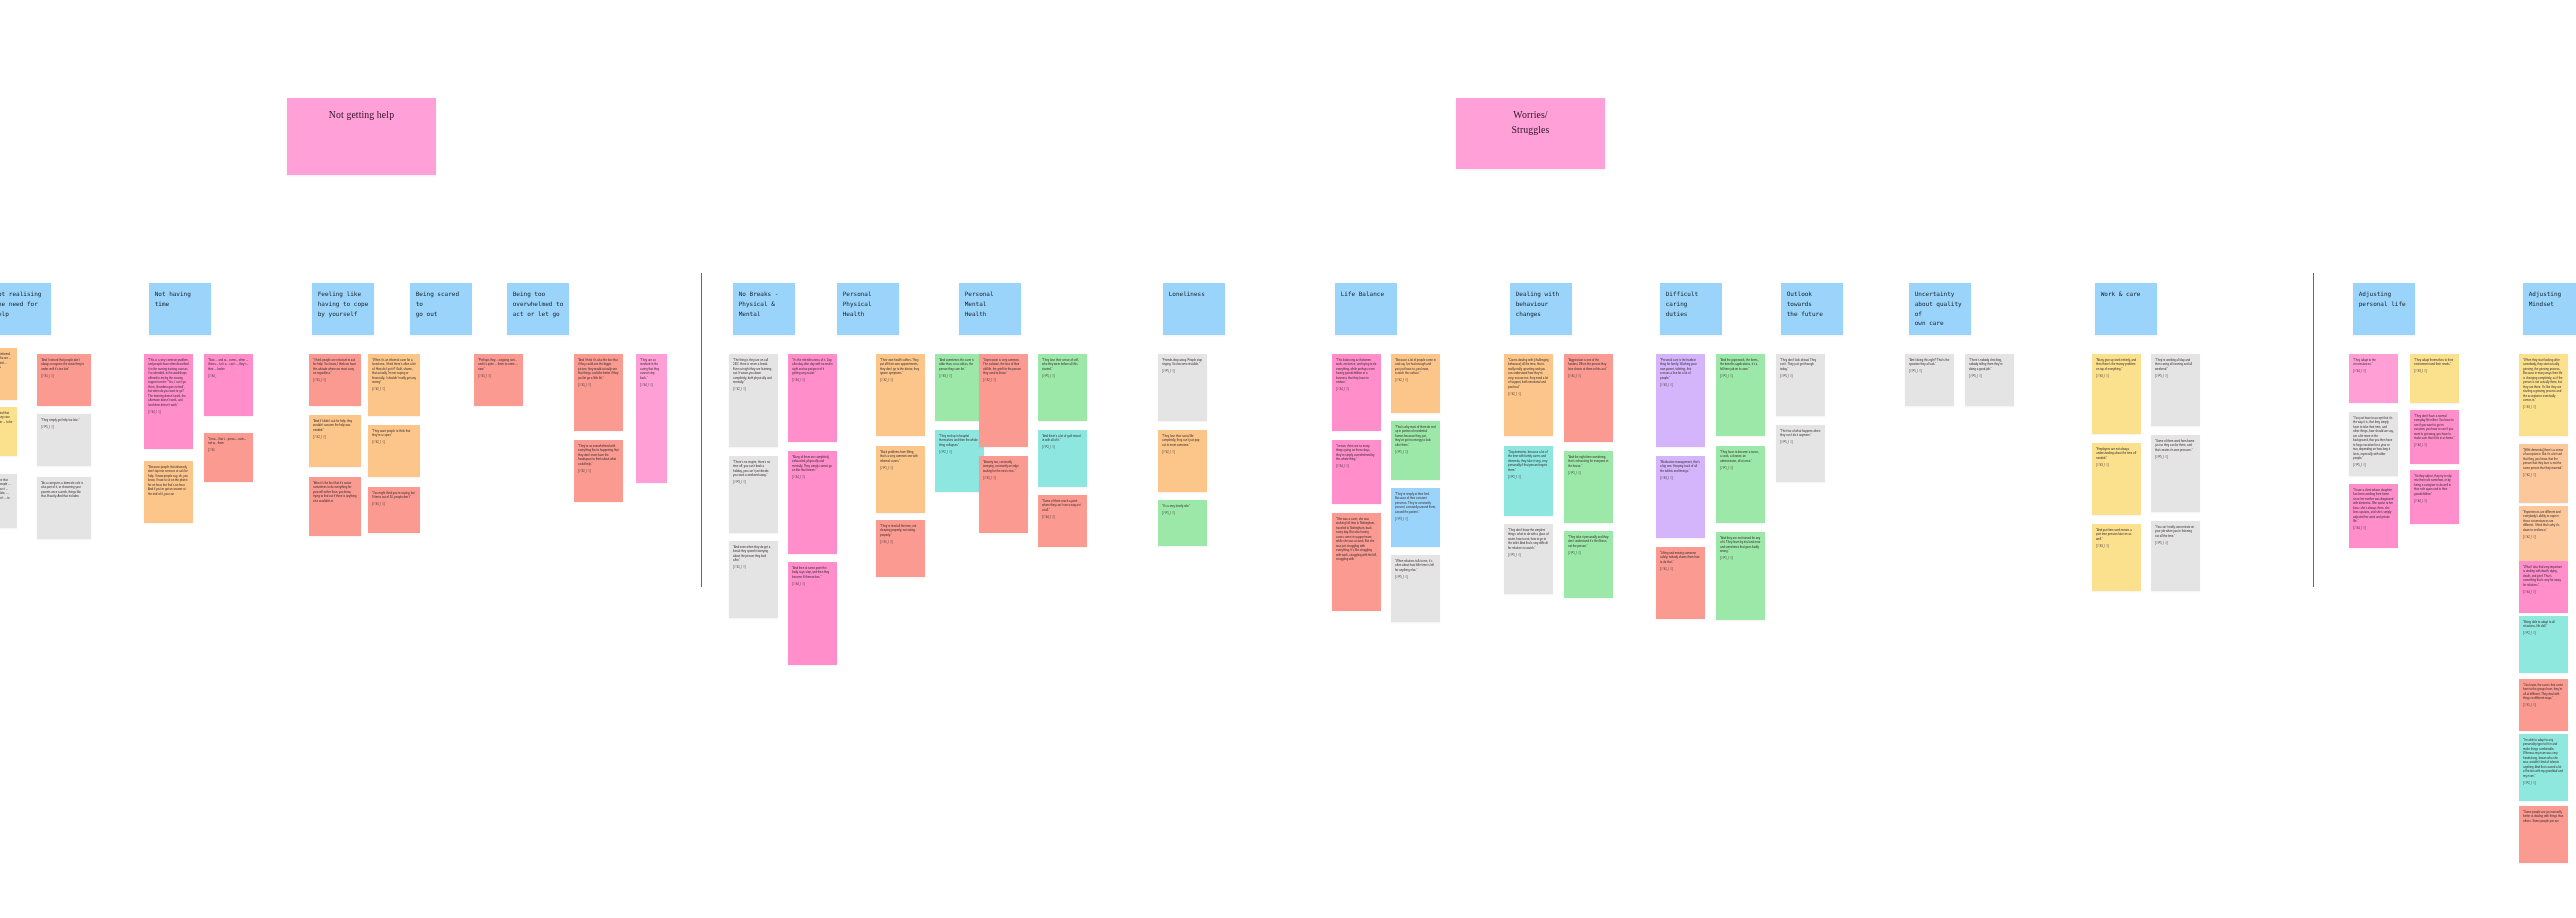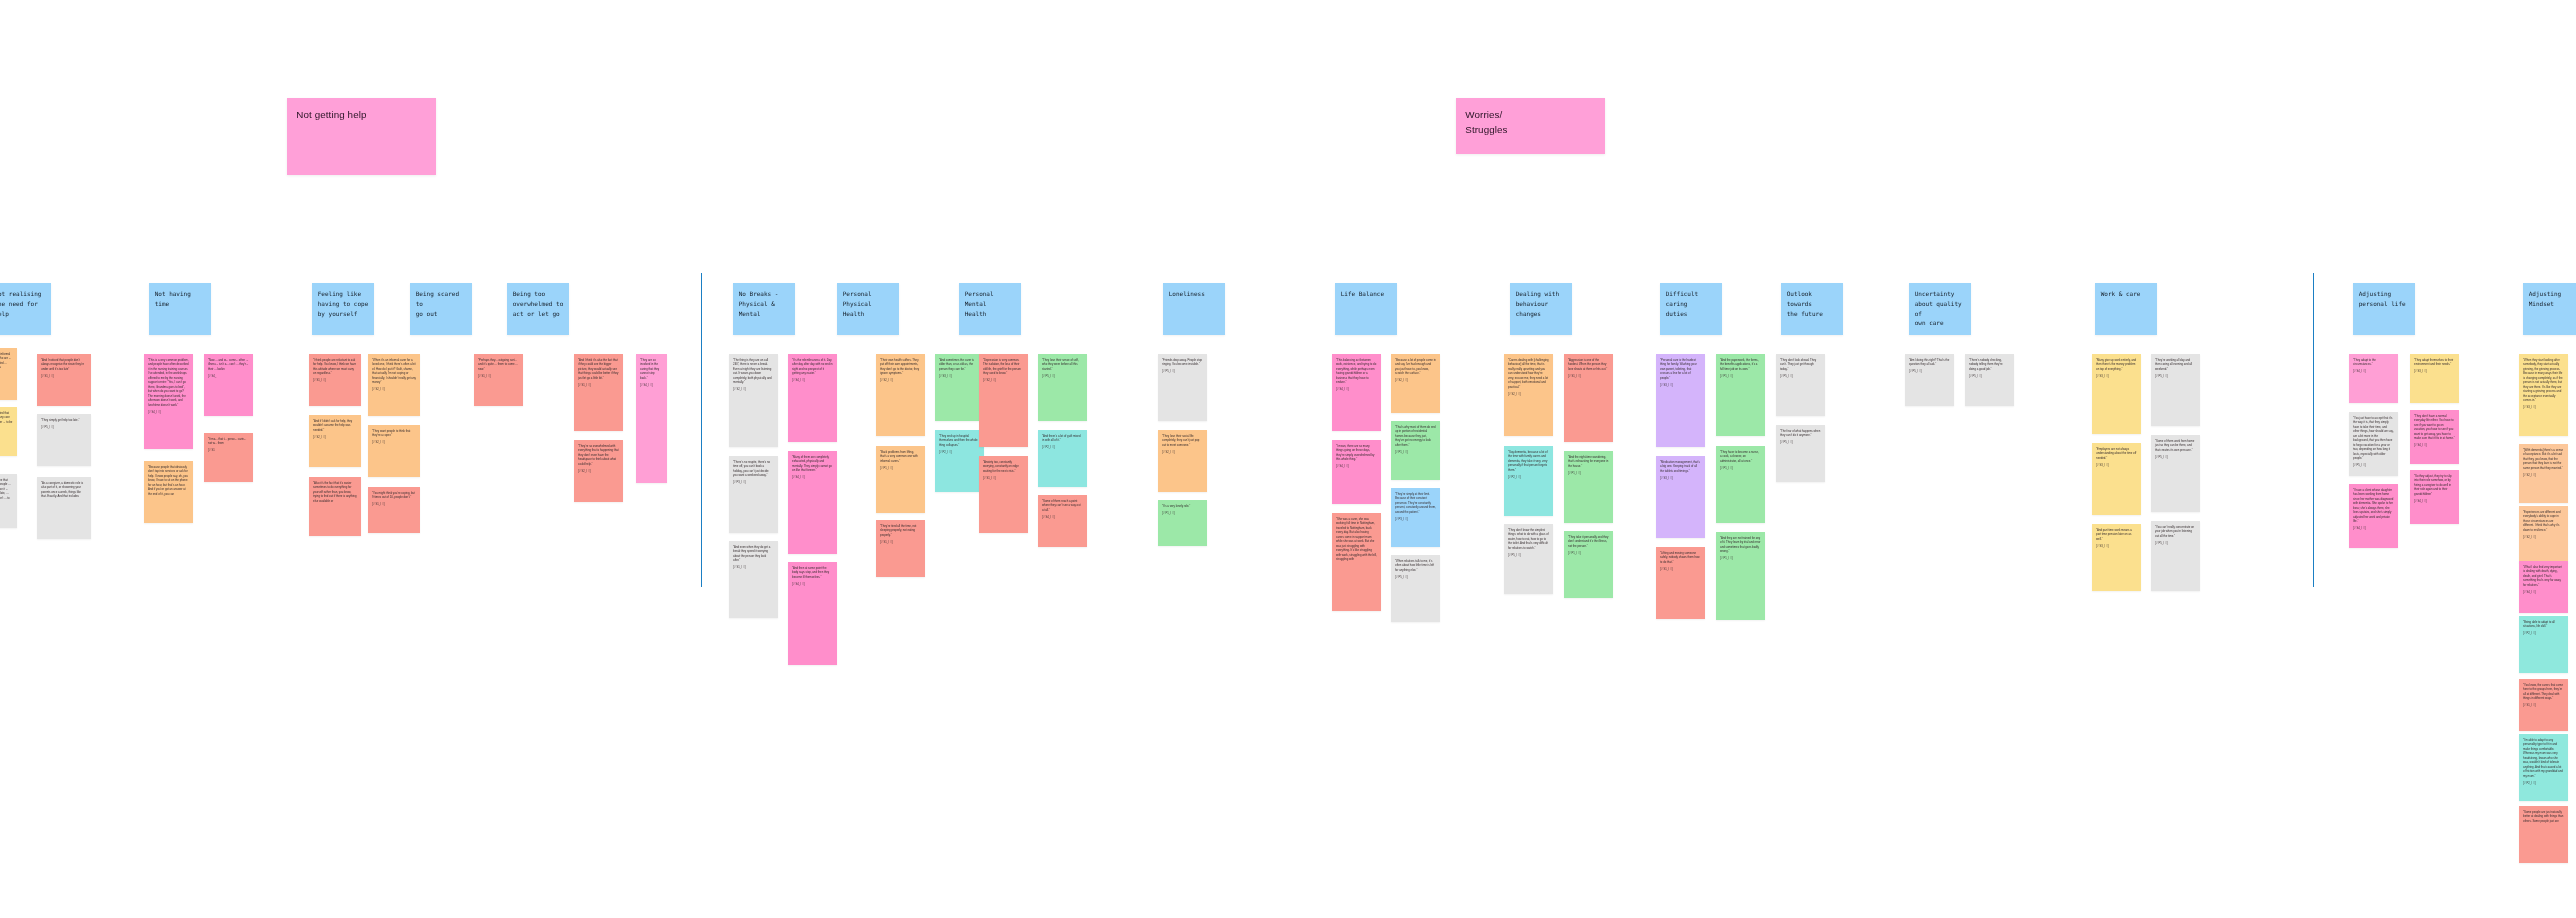--- a/index.html
+++ b/index.html
@@ -19,28 +19,29 @@
     height: 919px;
     background: #ffffff;
     overflow: hidden;
   }
 
   
   .section-header {
     position: absolute;
     background: #ffa0d8;
     color: #2b1426;
-    font-family: Liberation Sans, sans-serif;
+    font-family: Liberation Serif, serif;
     font-size: 9.8px;
     line-height: 1.55;
     letter-spacing: 0.1px;
     padding: 9.3px 9.3px 9.3px 9.3px;
     box-sizing: border-box;
     box-shadow: 0 1px 2.6px rgba(0,0,0,0.07);
     white-space: pre-line;
+    text-align: center;
   }
 
   
   .col-header {
     position: absolute;
     background: #9bd4fa;
     color: #16202b;
     font-family: "DejaVu Sans Mono", "Liberation Mono", monospace;
     font-size: 6px;
     line-height: 1.62;
@@ -455,16 +456,16 @@
 the future</div>
     <div class="col-header" style="left: 1909px; top: 283px; width: 62px; height: 52px; background: rgb(155, 212, 250);">Uncertainty
 about quality of
 own care</div>
     <div class="col-header" style="left: 2095px; top: 283px; width: 62px; height: 52px; background: rgb(155, 212, 250);">Work &amp; care</div>
     <div class="col-header" style="left: 2353px; top: 283px; width: 62px; height: 52px; background: rgb(155, 212, 250);">Adjusting
 personal life</div>
     <div class="col-header" style="left: 2523px; top: 283px; width: 62px; height: 52px; background: rgb(155, 212, 250);">Adjusting
 Mindset</div>
     <div class="section-header" style="left: 287px; top: 98px; width: 149px; height: 77px; background: rgb(255, 160, 216);">Not getting help</div>
-    <div class="section-header" style="left: 1456px; top: 98px; width: 149px; height: 56px; background: rgb(255, 160, 216);">Worries/
+    <div class="section-header" style="left: 1456px; top: 98px; width: 149px; height: 71px; background: rgb(255, 160, 216);">Worries/
 Struggles</div>
   </div>
 
 
 </body></html>

